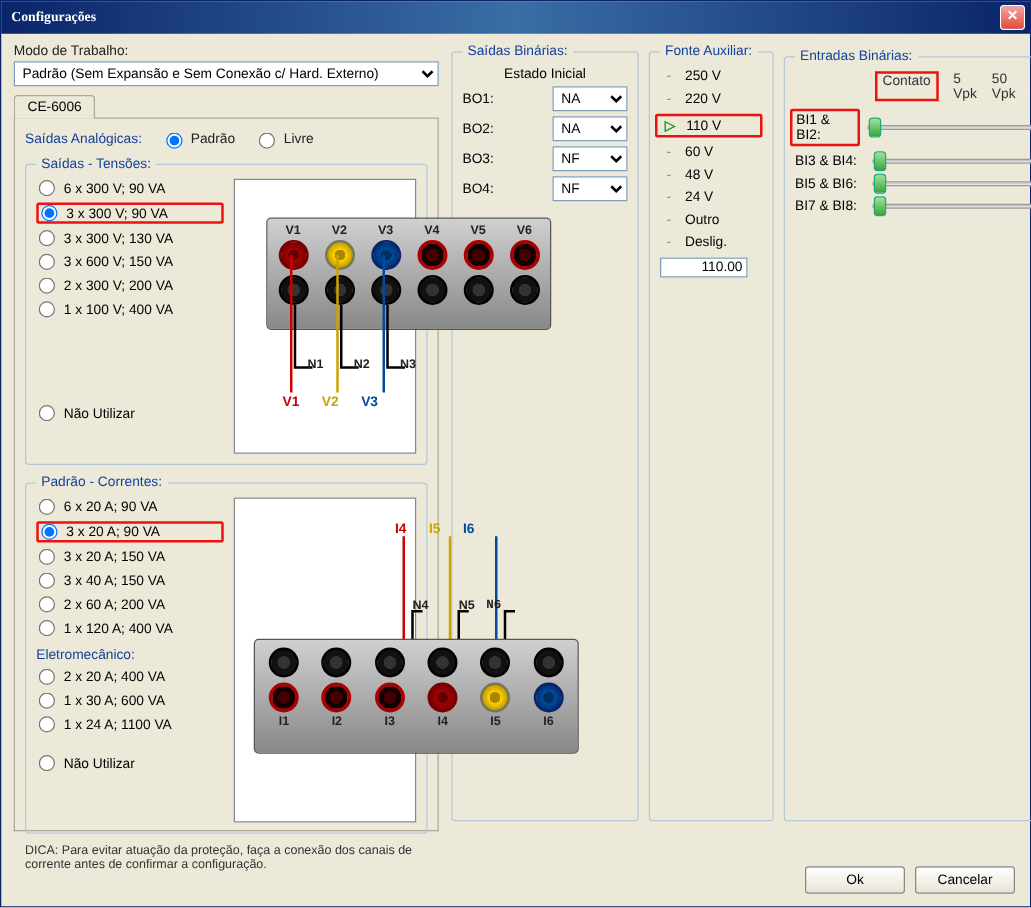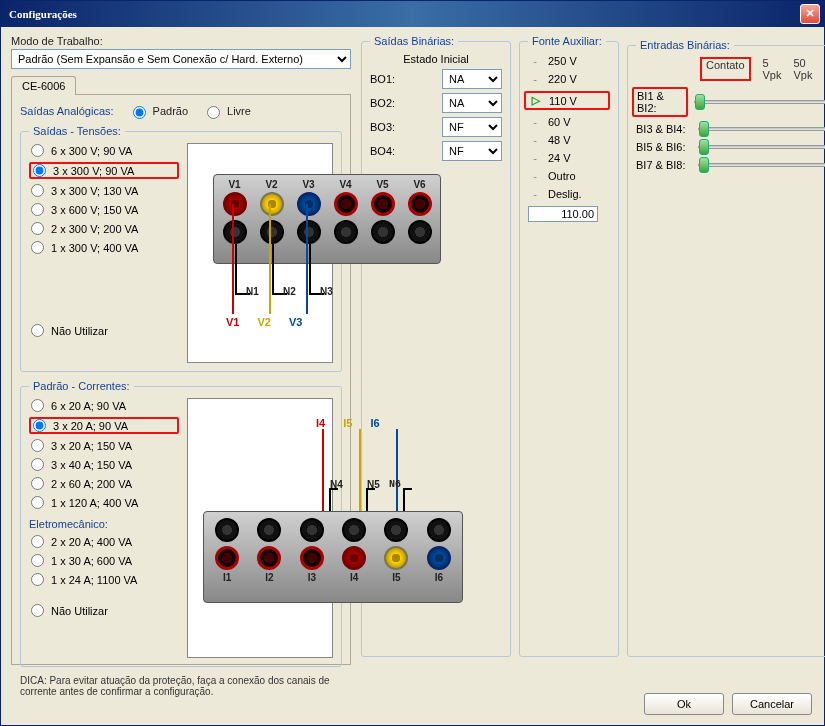--- a/index.html
+++ b/index.html
@@ -147,21 +147,21 @@
                 <label class="radio-item">
                     <input type="radio" name="v" style="">
                     <span>3 x 600 V; 150 VA</span>
                   </label>
                 <label class="radio-item">
                     <input type="radio" name="v" style="">
                     <span>2 x 300 V; 200 VA</span>
                   </label>
                 <label class="radio-item">
                     <input type="radio" name="v" style="">
-                    <span>1 x 300 V; 400 VA</span>
+                    <span>1 x 100 V; 400 VA</span>
                   </label>
                 <div style="height:60px"></div>
                 <label class="radio-item">
                     <input type="radio" name="v" style="">
                     <span>Não Utilizar</span>
                   </label>
               </div>
               <div class="diagram">
                 <div class="device dev-v">
                   <div class="ports-row">

